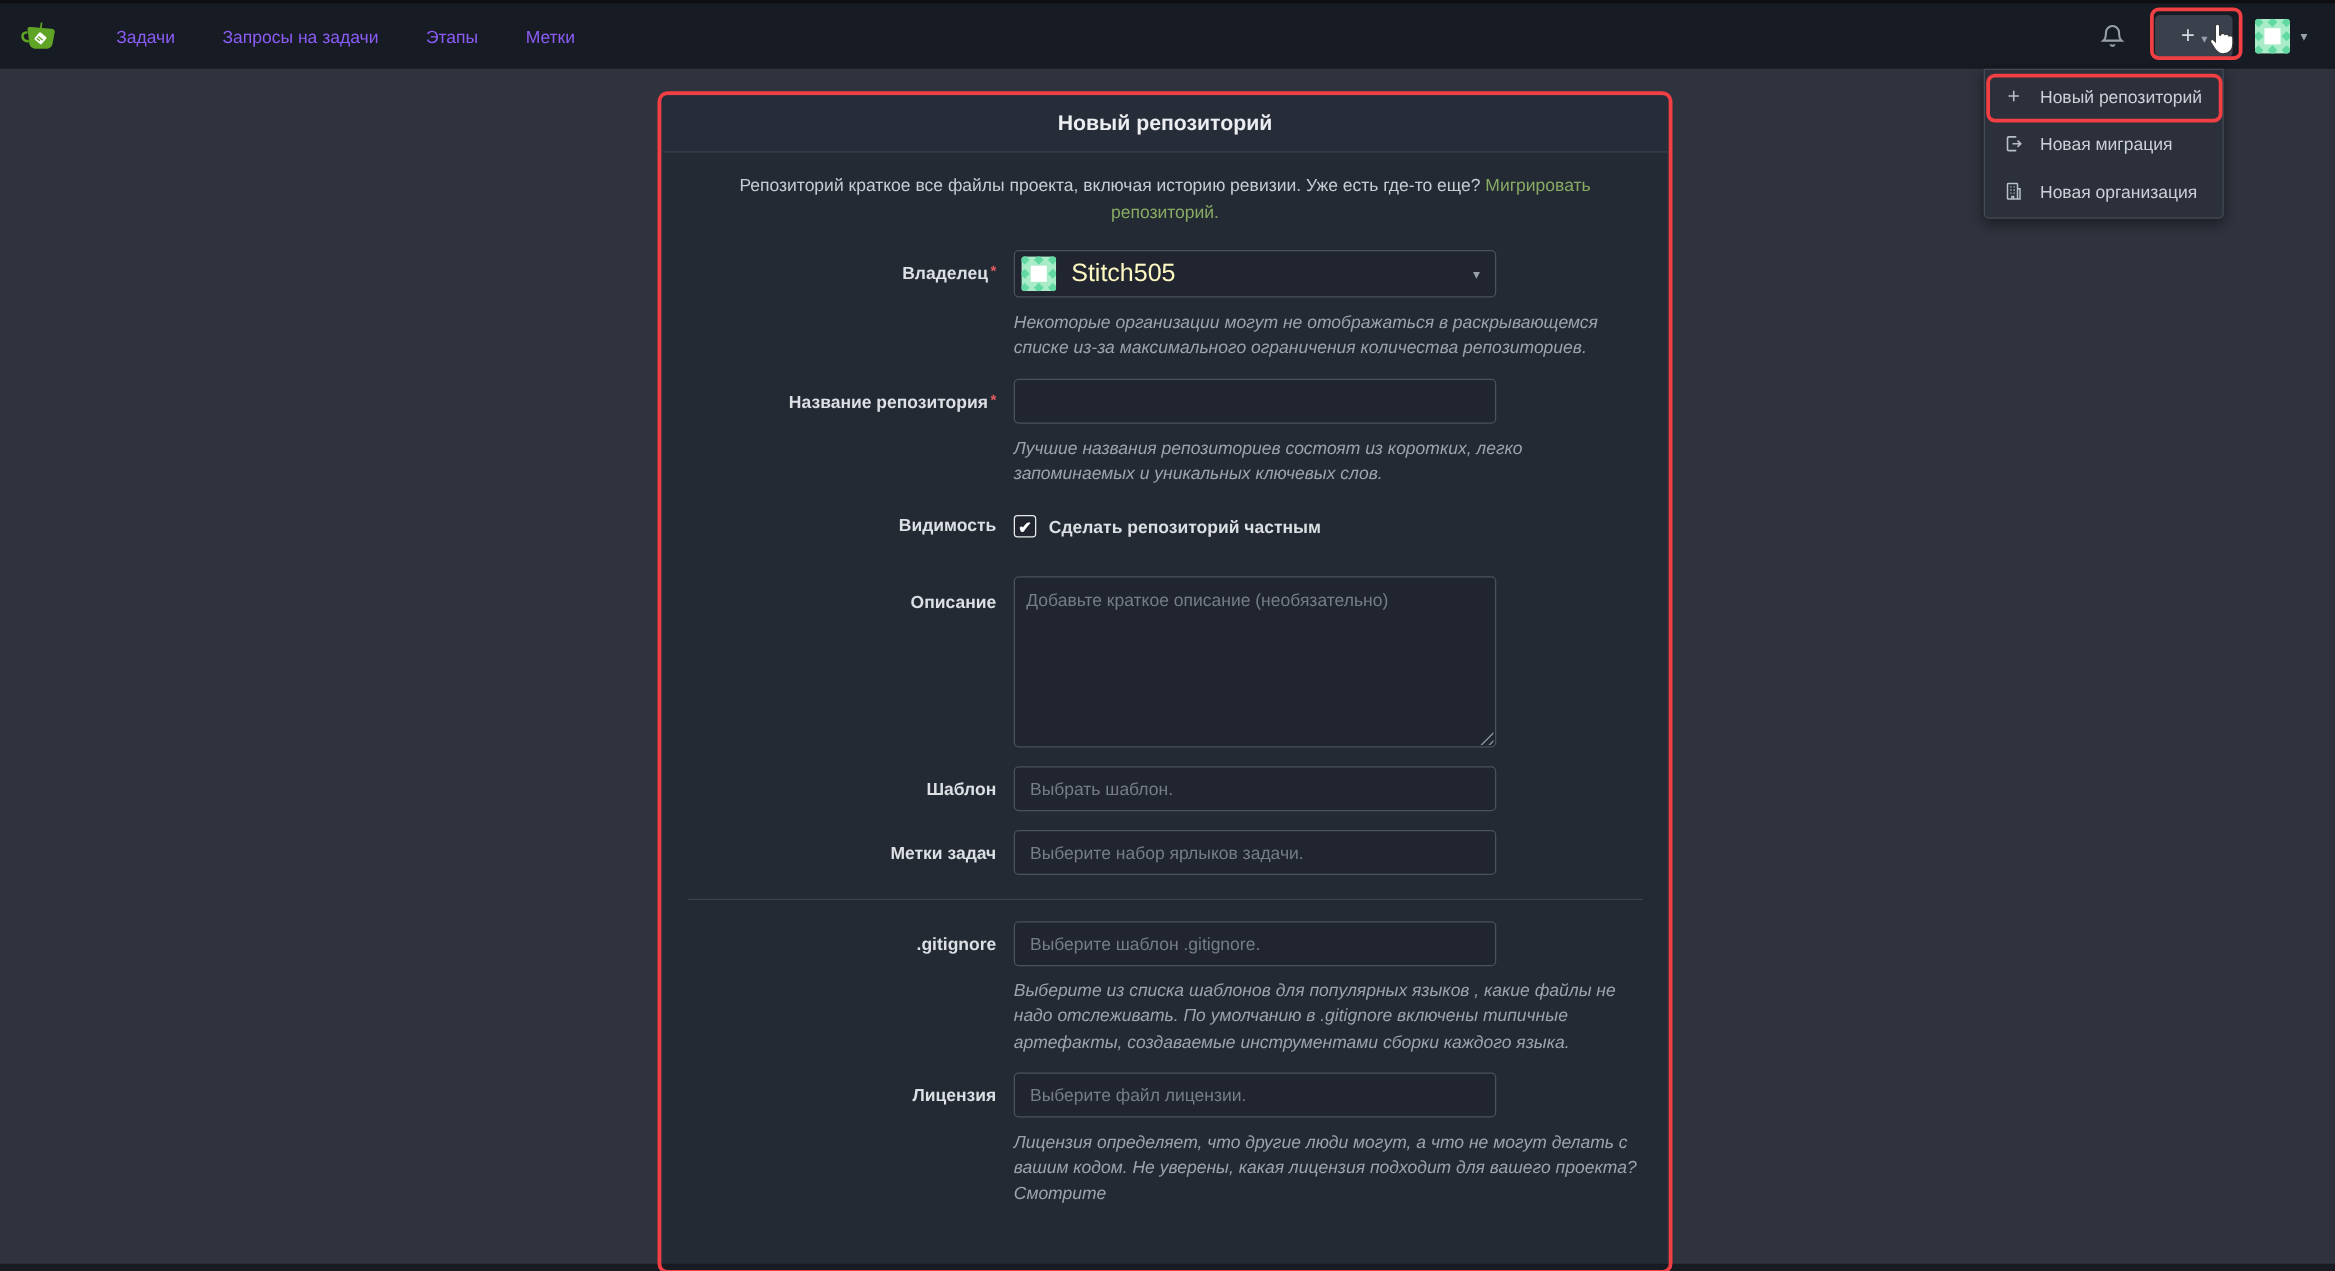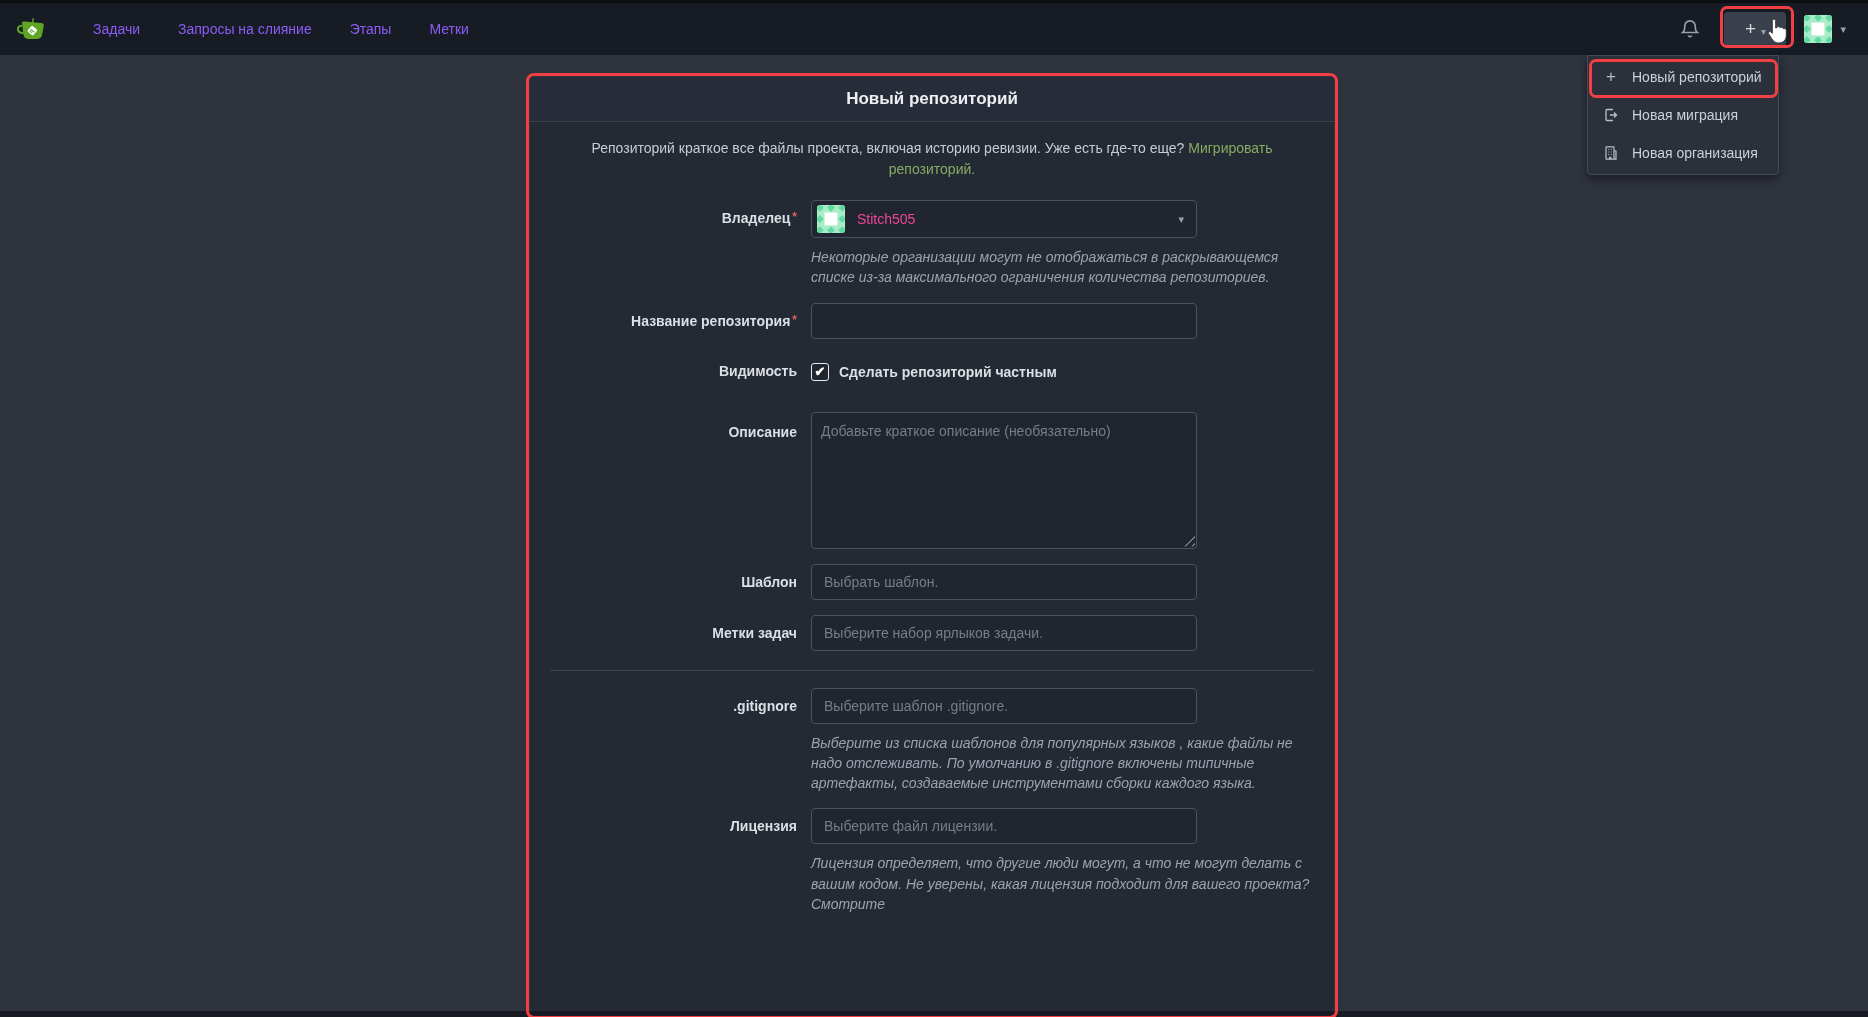--- a/index.html
+++ b/index.html
@@ -68,21 +68,21 @@
   .fctrl {}
 
   .text-input, .select-box, .descr-area {
     width:386px; background:#21252f; border:1px solid #4a515f; border-radius:4px;
     color:#dcdfe4; font-size:14px; font-family:"Liberation Sans", sans-serif;
   }
   .text-input { height:36px; padding:0 12px; }
   .text-input::placeholder, .descr-area::placeholder { color:#767d89; opacity:1; }
   .select-box { height:38px; display:flex; align-items:center; padding:0 12px 0 5px; cursor:pointer; }
   .select-avatar { width:28px; height:28px; border-radius:3px; overflow:hidden; margin-right:12px; }
-  .select-value { font-size:14px; color:#ec4899; }
+  .select-value { font-size:20px; color:#fef9c3; }
   .select-caret { margin-left:auto; font-size:11px; color:#9aa0ab; }
 
   .help { margin-top:9px; font-size:14px; line-height:1.45; color:#9ca3af; max-width:500px;font-style:italic; }
 
   .checkbox-line { display:flex; align-items:center; padding-top:9px; }
   .checkbox {
     width:18px; height:18px; border:1px solid #e8eaee; border-radius:3px;
     background:#21252f; display:flex; align-items:center; justify-content:center;
     margin-right:10px; cursor:pointer;
   }
@@ -112,21 +112,21 @@
       <path d="M7 10 C7 9 8 8.5 10 8.6 L26 10 C28 10.2 29 11 28.8 12.5 L27 22 C26.6 24.5 24.5 26 21.5 26 L14 26 C11 26 9 24.5 8.4 22 Z" fill="#5fa425"></path>
       <rect x="17.1" y="5" width="1.4" height="7" fill="#5fa425" transform="rotate(8 17.8 8.5)"></rect>
       <g transform="rotate(40 17.5 17.5)">
         <rect x="13.8" y="14" width="7.4" height="7.4" rx="1" fill="#ffffff"></rect>
         <line x1="15.2" y1="17.7" x2="20" y2="17.7" stroke="#5fa425" stroke-width="1.1"></line>
         <line x1="15.2" y1="19.6" x2="18.4" y2="19.6" stroke="#5fa425" stroke-width="1.1"></line>
       </g>
     </svg>
   </div>
   <span class="nav-link">Задачи</span>
-  <span class="nav-link">Запросы на слияние</span>
+  <span class="nav-link">Запросы на задачи</span>
   <span class="nav-link">Этапы</span>
   <span class="nav-link">Метки</span>
 
   <div class="nav-right">
     <svg class="bell" viewBox="0 0 16 16" fill="none" stroke="currentColor" stroke-width="1.3">
       <path d="M8 1.5 A4.2 4.2 0 0 0 3.8 5.7 C3.8 9.5 2.2 10.8 2.2 10.8 L13.8 10.8 C13.8 10.8 12.2 9.5 12.2 5.7 A4.2 4.2 0 0 0 8 1.5 Z"></path>
       <path d="M6.6 13.2 a1.5 1.5 0 0 0 2.8 0"></path>
     </svg>
     <div class="plus-btn">
       <span>+</span>
@@ -221,20 +221,21 @@
         <div class="help">Некоторые организации могут не отображаться в раскрывающемся списке из-за максимального ограничения количества репозиториев.</div>
       </div>
     </div>
 
     <div class="frow">
       <div class="flabel">
         <span>Название репозитория</span><span class="req">*</span>
       </div>
       <div class="fctrl">
         <input class="text-input" type="text" value="" style="">
+        <div class="help">Лучшие названия репозиториев состоят из коротких, легко запоминаемых и уникальных ключевых слов.</div>
       </div>
     </div>
 
     <div class="frow" style="margin-bottom:31px;">
       <div class="flabel" style="padding-top:9px;">
         <span>Видимость</span>
       </div>
       <div class="fctrl">
         <div class="checkbox-line">
           <span class="checkbox">

